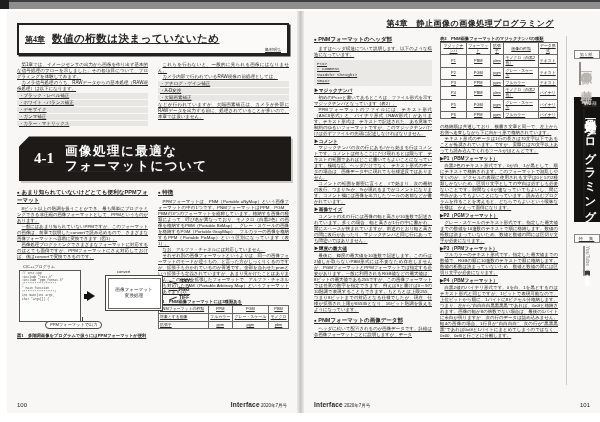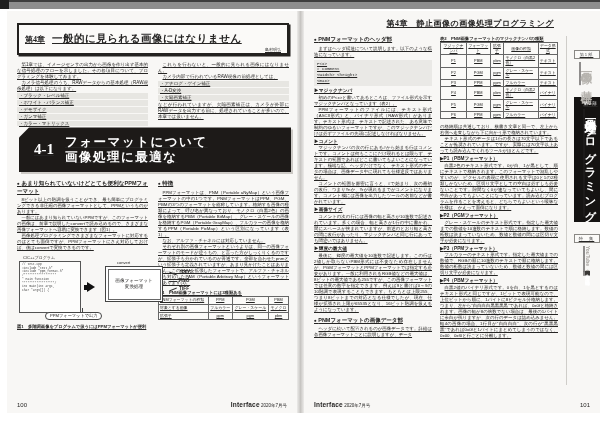--- a/index.html
+++ b/index.html
@@ -21,21 +21,21 @@
   .chapter-title{font-size:10.5px;letter-spacing:0.5px;}
   .author{text-align:right;font-size:4px;color:#333;margin-top:1px;}
   
   .intro-cols{display:flex;gap:10px;margin-top:7px;}
   .icol{flex:1;font-size:4.5px;line-height:6.1px;text-align:justify;}
   p.jp{margin:0;text-indent:4.5px;}
   p.jp.noind{text-indent:0;}
   .bullets{list-style:none;margin:1px 0;padding:0;}
   .bullets li{background:#e7e6e2;margin:1px 0;padding:0 2px;line-height:5.8px;}
   
-  .banner-wrap{margin-left:2px;filter:drop-shadow(2px 2px 0 #ccc9c5);}
+  .banner-wrap{margin-top:9px;margin-left:2px;filter:drop-shadow(2px 2px 0 #ccc9c5);}
   .banner{width:272px;height:45px;background:#1d1a18;color:#fff;display:flex;align-items:center;
     clip-path:polygon(10px 0,100% 0,100% 100%,0 100%,0 10px);}
   .banner-no{font-family:"Liberation Serif",serif;font-size:15px;font-weight:bold;padding:0 11px 0 15px;}
   .banner-title{font-family:"Liberation Serif",serif;font-weight:bold;font-size:12.5px;line-height:14.5px;letter-spacing:1.5px;}
   
   .body-cols{display:flex;gap:10px;margin-top:8px;height:192px;overflow:hidden;}
   .bcol{flex:1;font-size:4.4px;line-height:6px;text-align:justify;}
   h3.h-dot{font-size:5.5px;line-height:6.8px;margin:0 0 2px;font-weight:bold;}
   .h-dot::before{content:"● ";font-size:4.8px;}
   h4.h-tri{font-size:4.7px;margin:2px 0 1px;font-weight:bold;line-height:5.6px;}
@@ -93,21 +93,21 @@
 
 <div class="viewport">
   <div class="top-bar"></div>
 
   <div class="spread">
 
     <div class="page left-page">
 
       <div class="chapter-box">
         <div class="chapter-line">
-          <span class="chapter-no">第4章</span><span class="chapter-title">一般的に見られる画像にはなりません</span>
+          <span class="chapter-no">第4章</span><span class="chapter-title">数値の桁数は決まっていないため</span>
         </div>
         <div class="author">島村明弘</div>
       </div>
 
       <div class="intro-cols">
         <div class="icol">
           <p class="jp">第1章では、イメージセンサの出力から画像を作り出す基本的な信号処理のフローを示しました。その各項目について、プログラミングを体験してみます。</p>
           <p class="jp">カメラ信号処理のうち、RAWデータからの基本処理（RAW現像処理）は以下になります。</p>
           <ul class="bullets">
             <li>・ブラック・レベル補正</li>
@@ -126,22 +126,22 @@
             <li>・欠陥画素補正</li>
           </ul>
           <p class="jp noind">などが行われていますが、欠陥画素補正は、カメラが外部にRAWデータを出力する前に、処理されていることが多いので、本章では扱いません。</p>
         </div>
       </div>
 
       <div class="banner-wrap">
         <div class="banner">
           <span class="banner-no">4-1</span>
           <span class="banner-title">
+            <div>画像処理に最適な</div>
             <div>フォーマットについて</div>
-            <div>画像処理に最適な</div>
           </span>
         </div>
       </div>
 
       <div class="body-cols">
         <div class="bcol">
           <h3 class="h-dot">あまり知られていないけどとても便利なPPMフォーマット</h3>
           <p class="jp">8ビット以上の階調を扱うことができ、最も簡単にプログラミングできる非圧縮の画像フォーマットとして、PPMというものがあります。</p>
           <p class="jp">一般にはあまり知られていないPPMですが、このフォーマットの画像は、前章で説明したconvertで読み込めるので、さまざまな画像フォーマットへ容易に変換できます（図1）。</p>
           <p class="jp">画像処理プログラミングでさまざまなフォーマットに対応するのはとても面倒ですが、PPMフォーマットにさえ対応しておけば、後はconvertで変換できるのです。</p>

